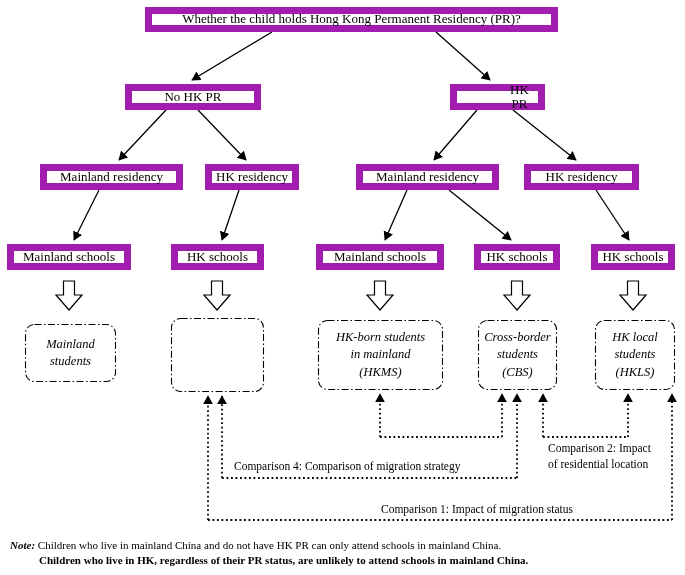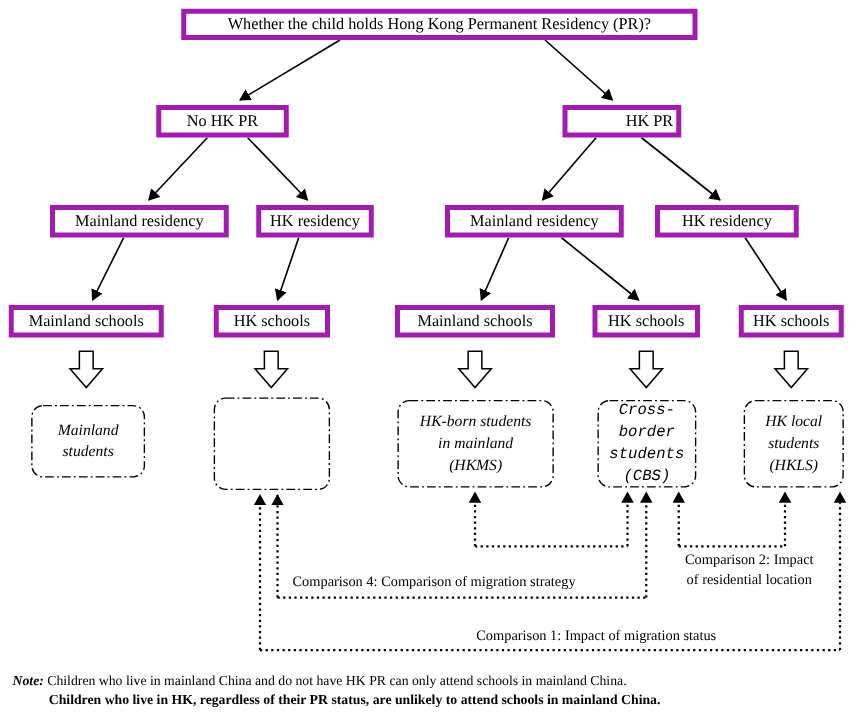--- a/index.html
+++ b/index.html
@@ -2,52 +2,52 @@
 <html><head>
 <meta charset="utf-8">
 <style>
   html,body{margin:0;padding:0;background:#fff;}
   .diagram{
     position:relative;width:685px;height:575px;background:#fff;
     font-family:"Liberation Serif","DejaVu Serif",serif;color:#000;overflow:hidden;
   }
   .diagram svg{position:absolute;left:0;top:0;}
   .box{
-    position:absolute;border:4px solid #a21caf;background:#fff;
+    position:absolute;border:7px solid #a21caf;background:#fff;
     display:flex;align-items:center;justify-content:center;text-align:center;
     font-size:13px;line-height:1.1;box-sizing:border-box;
   }
   .root{left:145px;top:7px;width:413px;height:25px;}
-  .l2-0{left:125px;top:84px;width:106px;height:26px;}
+  .l2-0{left:125px;top:84px;width:136px;height:26px;}
   .l2-1{left:450px;top:84px;width:95px;height:26px;padding-left:44px;}
   .l3-0{left:40px;top:164px;width:143px;height:26px;}
   .l3-1{left:205px;top:164px;width:94px;height:26px;}
   .l3-2{left:356px;top:164px;width:143px;height:26px;}
   .l3-3{left:524px;top:164px;width:115px;height:26px;}
   .l4-0{left:7px;top:244px;width:124px;height:26px;}
   .l4-1{left:171px;top:244px;width:93px;height:26px;}
   .l4-2{left:316px;top:244px;width:128px;height:26px;}
   .l4-3{left:474px;top:244px;width:86px;height:26px;}
   .l4-4{left:591px;top:244px;width:84px;height:26px;}
   .student{
     position:absolute;display:flex;align-items:center;justify-content:center;
     text-align:center;font-style:italic;font-size:12.5px;line-height:1.4;
     white-space:pre-line;box-sizing:border-box;
   }
   .st-0{left:25px;top:324px;width:91px;height:58px;}
   .st-1{left:171px;top:318px;width:93px;height:74px;}
   .st-2{left:318px;top:320px;width:125px;height:70px;}
-  .st-3{left:478px;top:320px;width:79px;height:70px;font-family:Liberation Mono, monospace;}
+  .st-3{left:478px;top:320px;width:79px;height:70px;}
   .st-4{left:595px;top:320px;width:80px;height:70px;}
   .cmp{
     position:absolute;font-size:11.5px;line-height:1.35;background:#fff;
     white-space:pre-line;padding:0 2px;
   }
   .cmp-3{left:376px;top:405px;}
-  .cmp-2{left:546px;top:441px;text-align:center;}
+  .cmp-2{left:546px;top:441px;}
   .cmp-4{left:232px;top:459px;}
   .cmp-1{left:343px;top:502px;margin-left:36px;}
   .note{position:absolute;left:10px;top:538px;font-size:11px;line-height:1.35;width:668px;}
   .note .prefix{font-weight:bold;font-style:italic;}
   .note .line2{padding-left:29px;font-weight:bold;}
   .edges line{stroke:#000;stroke-width:1.3;}
   .blockarrows path{fill:#fff;stroke:#000;stroke-width:1.2;}
   .outlines rect{fill:none;stroke:#000;stroke-width:1.1;stroke-dasharray:7 2.5 1.5 2.5;}
   .dotted line{stroke:#000;stroke-width:1.8;stroke-dasharray:1.8 2.7;}
 </style>

